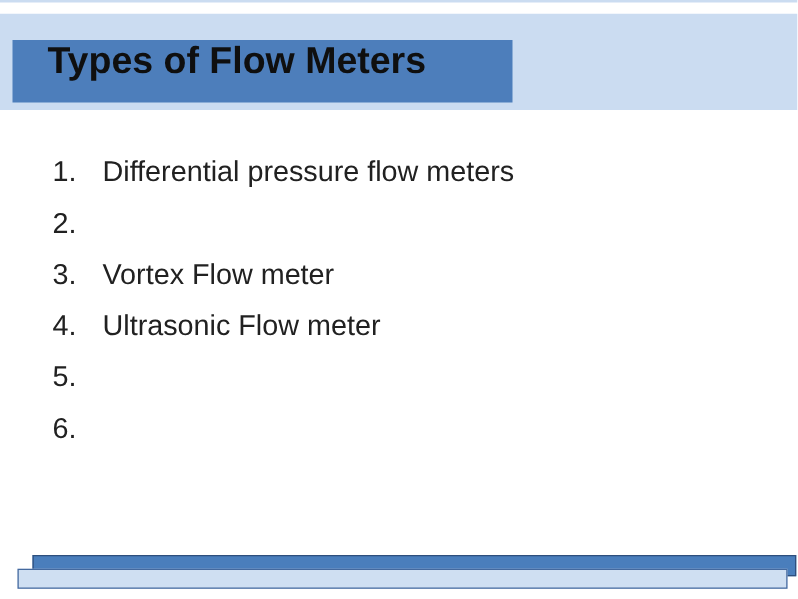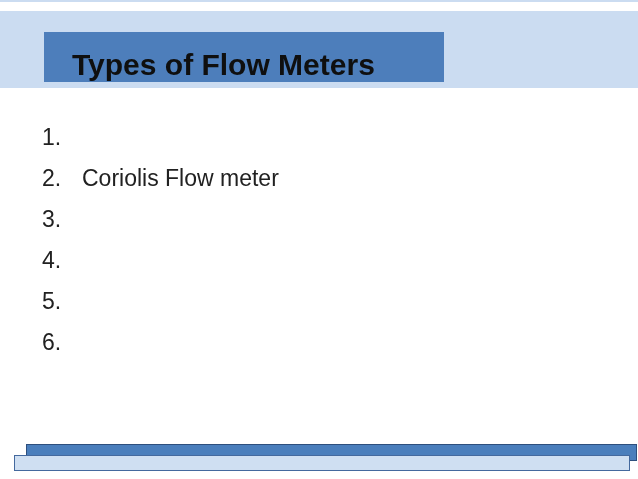--- a/index.html
+++ b/index.html
@@ -17,24 +17,23 @@
   }
   .header-band {
     position: absolute; top: 11px; left: 0;
     width: 638px; height: 77px;
     background: #cbdcf1;
   }
   .title-box {
     position: absolute; top: 32px; left: 10px;
     width: 400px; height: 50px;
     background: #4d7ebb;
-    display: flex; align-items: flex-end;
+    display: flex; align-items: flex-start;
     padding-left: 28px;
     box-sizing: border-box;
-    margin-left: 34px;
   }
   .title-text {
     font-size: 30px;
     font-weight: bold;
     color: #0f0f0f;
     white-space: nowrap;
   }
   .list {
     position: absolute; top: 117px; left: 42px;
   }
@@ -71,30 +70,32 @@
   <div class="top-strip"></div>
   <div class="header-band"></div>
 
   <div class="title-box">
     <span class="title-text">Types of Flow Meters</span>
   </div>
 
   <div class="list">
     <div class="list-item">
       <span class="num">1.</span>
+      <span class="label">Differential pressure flow meters</span>
     </div>
     <div class="list-item">
       <span class="num">2.</span>
-      <span class="label">Coriolis Flow meter</span>
     </div>
     <div class="list-item">
       <span class="num">3.</span>
+      <span class="label">Vortex Flow meter</span>
     </div>
     <div class="list-item">
       <span class="num">4.</span>
+      <span class="label">Ultrasonic Flow meter</span>
     </div>
     <div class="list-item">
       <span class="num">5.</span>
     </div>
     <div class="list-item">
       <span class="num">6.</span>
     </div>
   </div>
 
   <div class="footer-bar-dark"></div>

